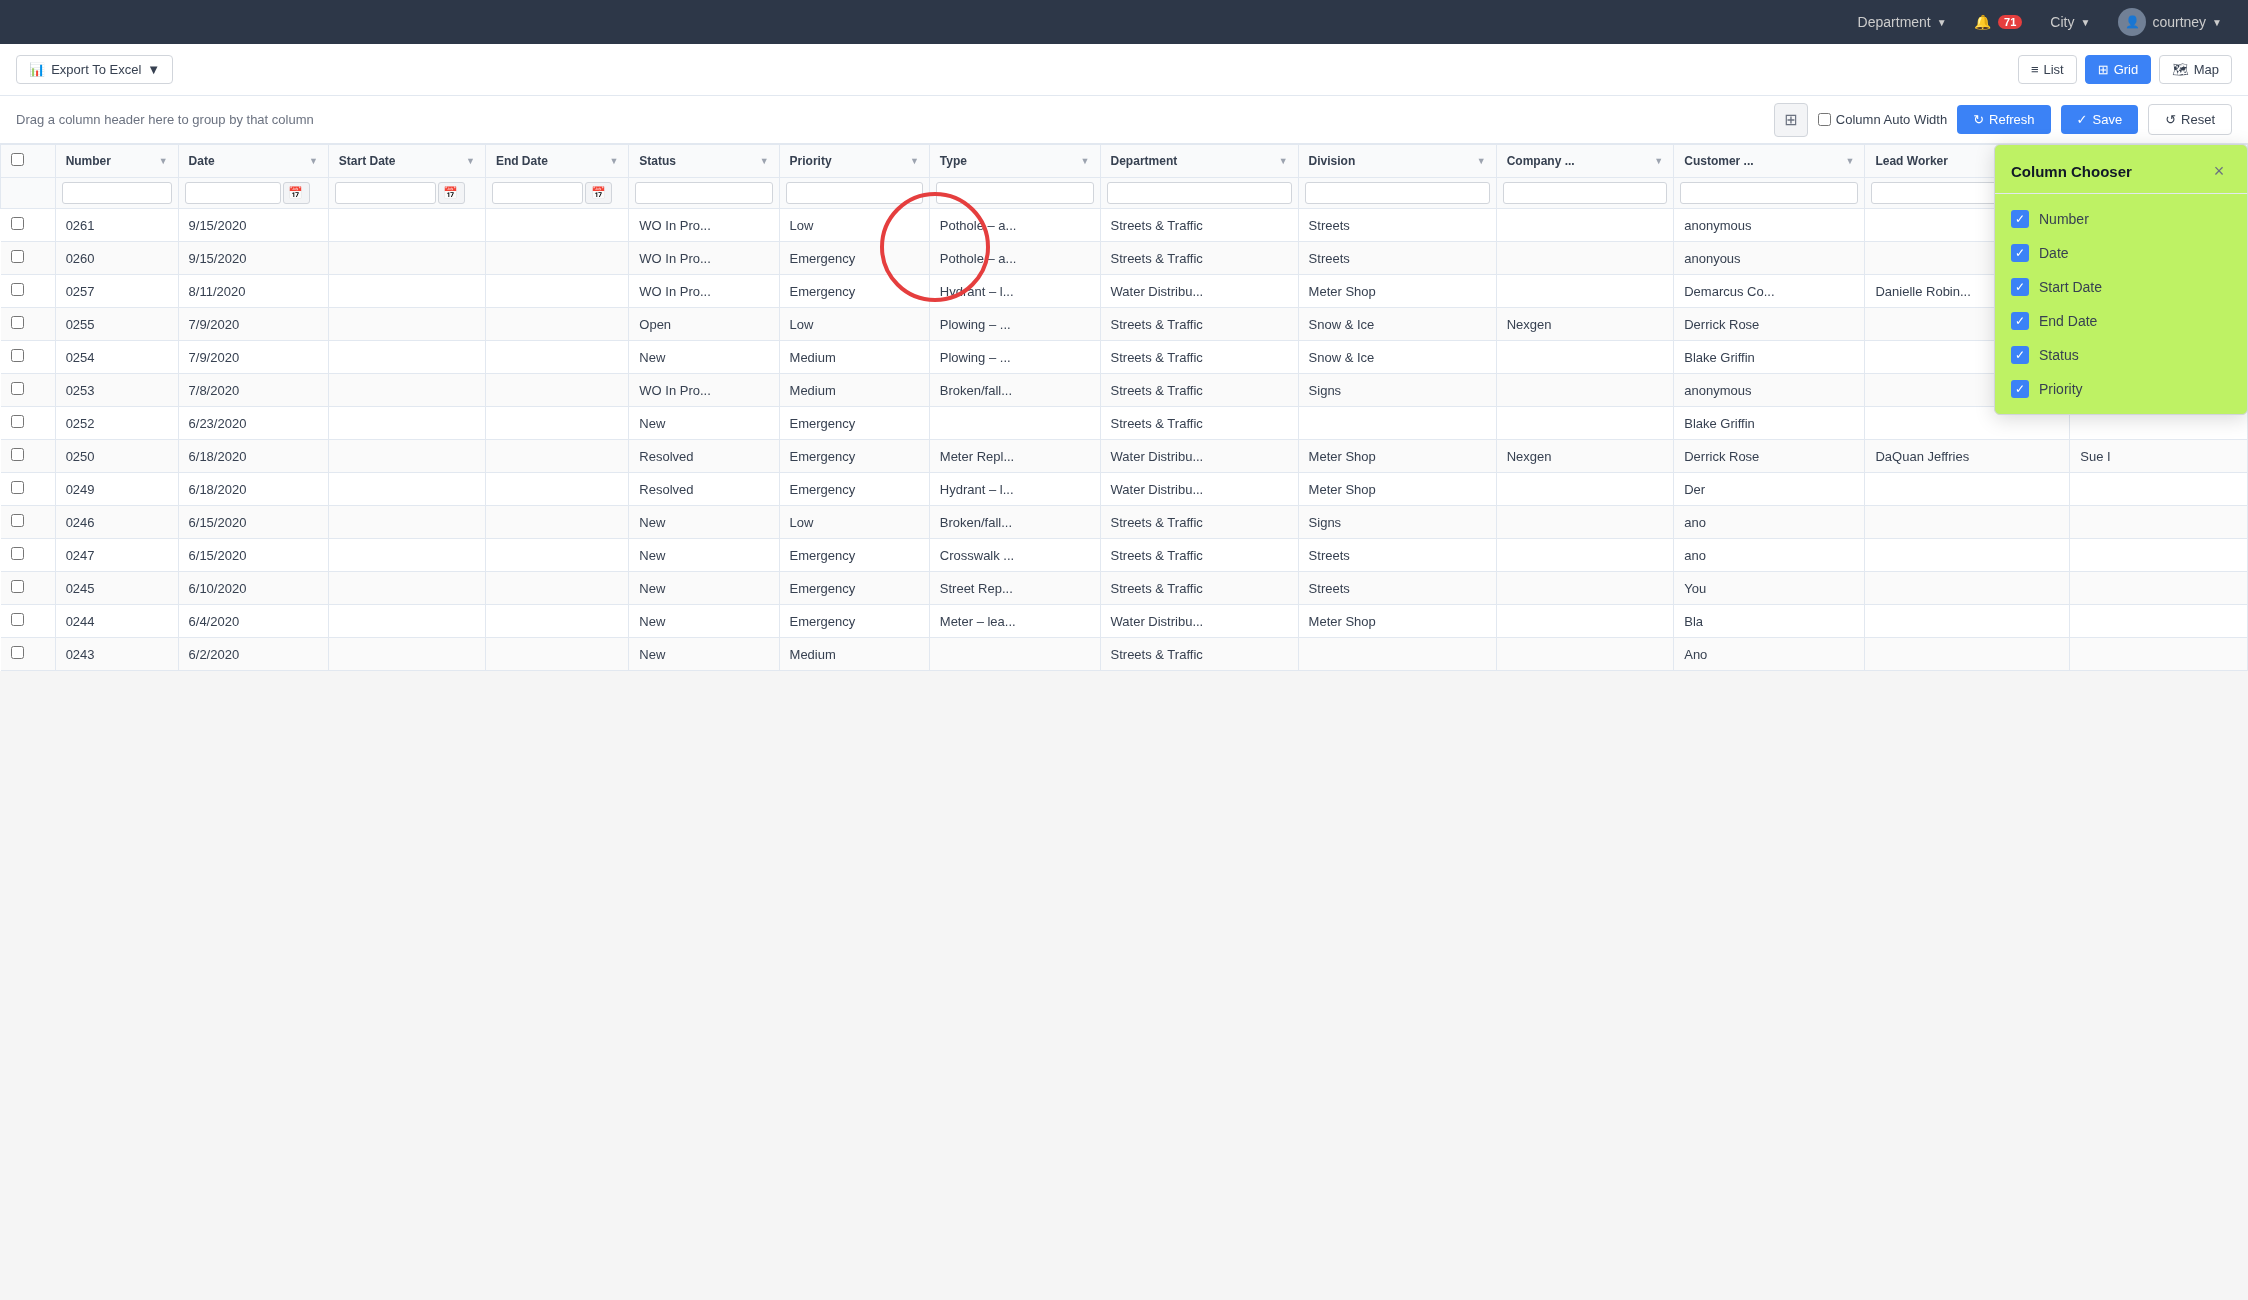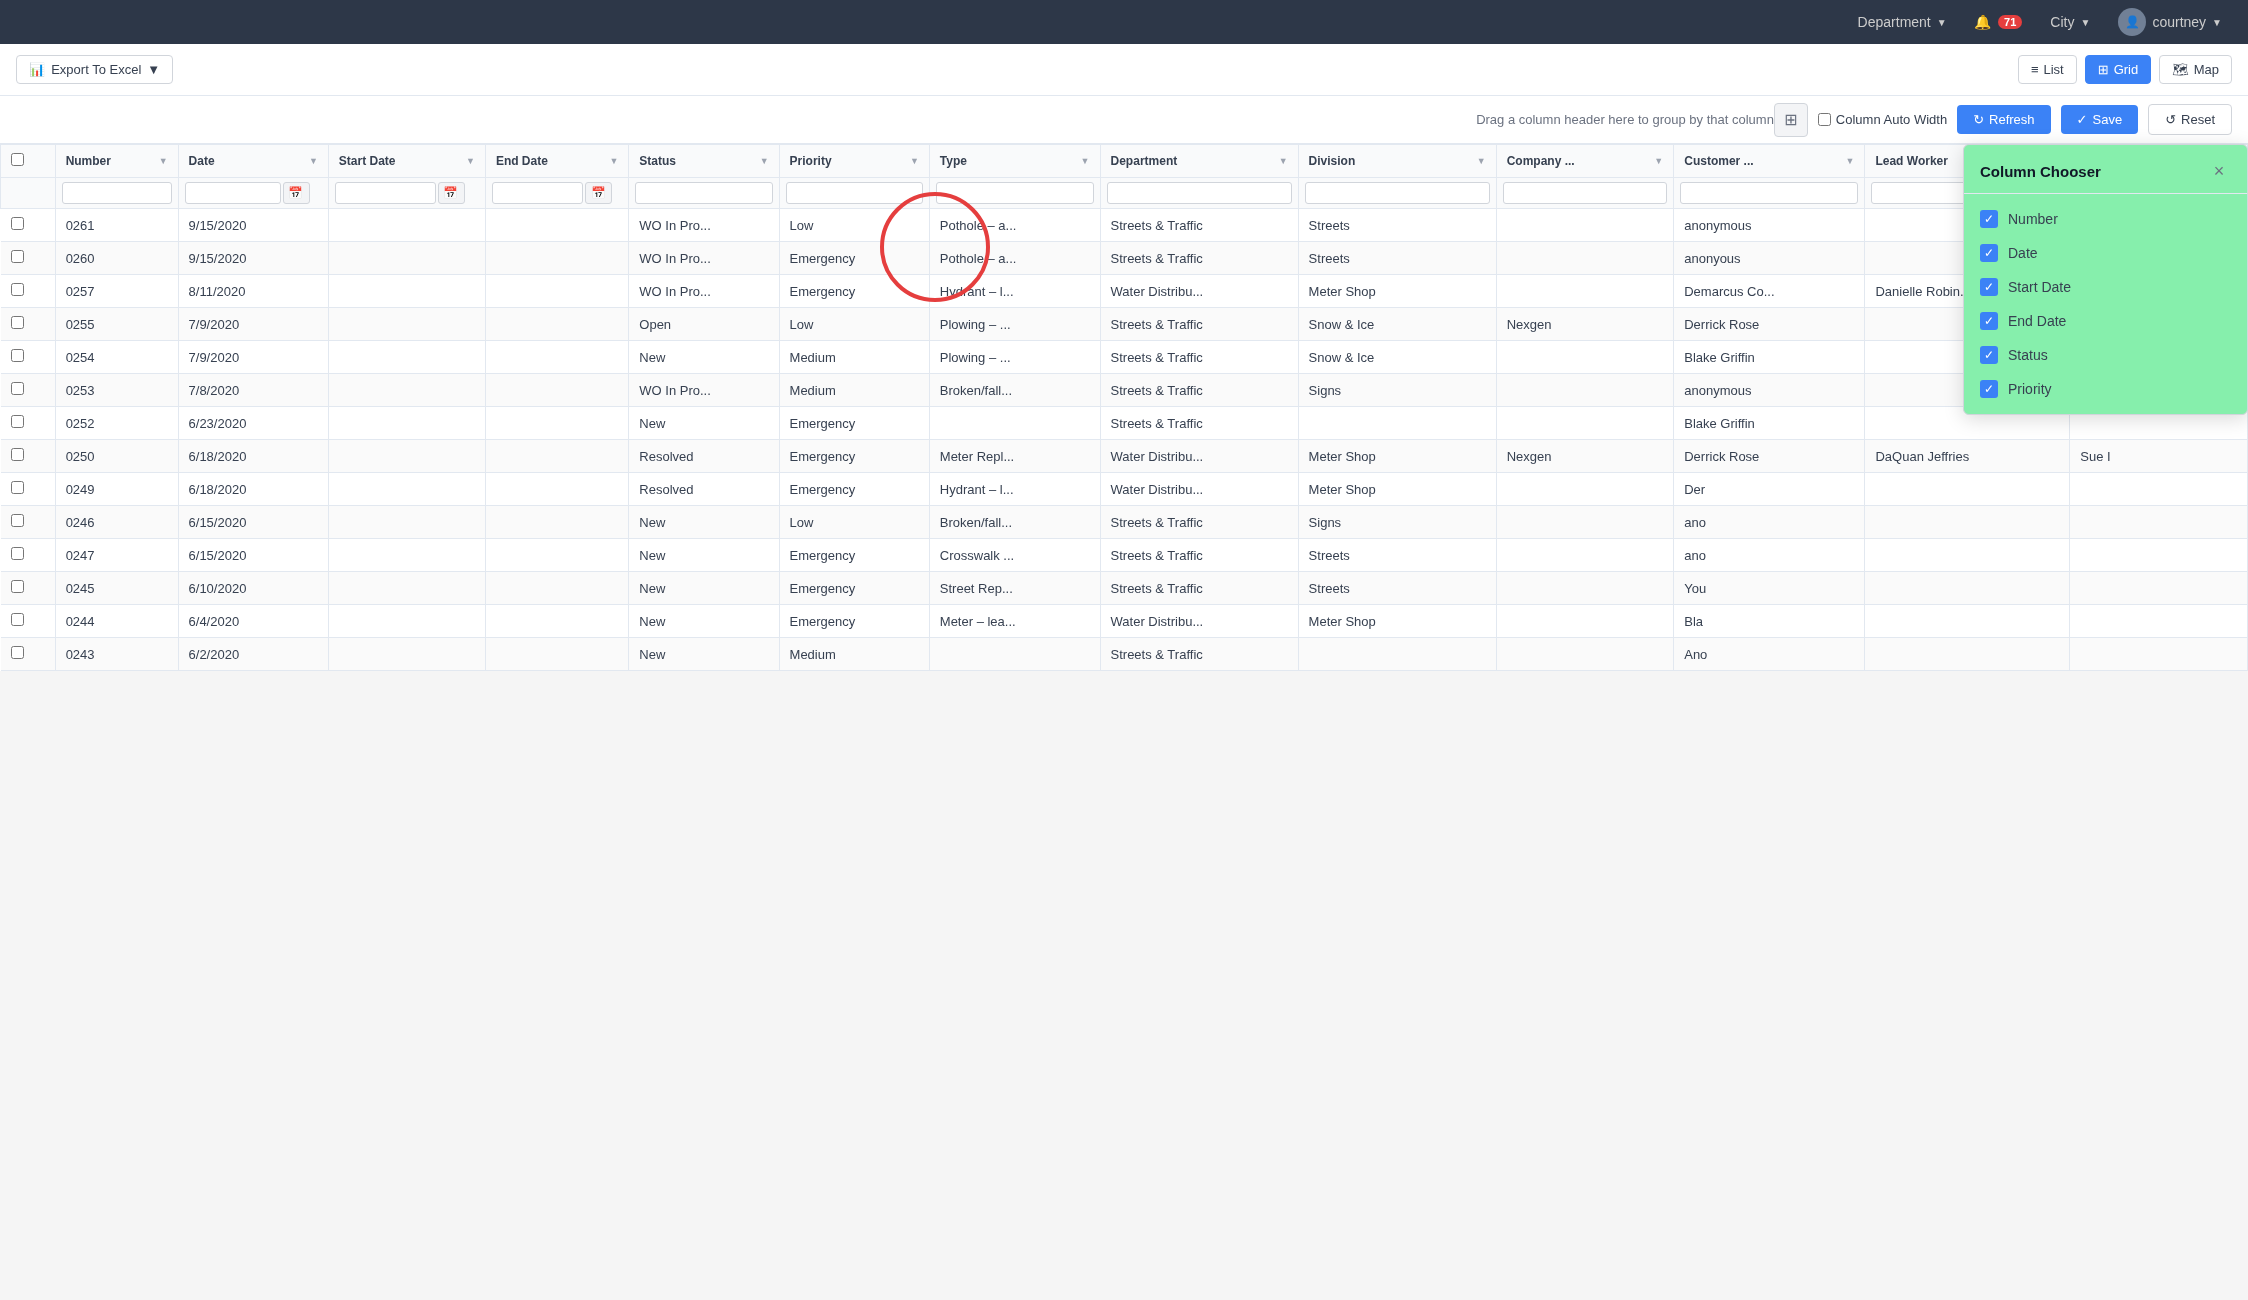--- a/index.html
+++ b/index.html
@@ -79,21 +79,21 @@
       padding: 7px 16px; cursor: pointer; font-size: 13px;
       color: #374151;
     }
 
     
     .group-bar {
       background: #fff;
       border-bottom: 1px solid #e2e8f0;
       display: flex;
       align-items: center;
-      justify-content: flex-end;
+      justify-content: space-between;
       padding: 8px 16px;
       height: 48px;
     }
     .group-bar-text { color: #6b7280; font-size: 13px; }
     .group-bar-right { display: flex; align-items: center; gap: 10px; }
     .column-chooser-btn {
       width: 34px; height: 34px;
       background: #f3f4f6; border: 1px solid #d1d5db; border-radius: 4px;
       display: flex; align-items: center; justify-content: center;
       cursor: pointer; font-size: 16px; color: #6b7280;
@@ -199,22 +199,22 @@
     }
     tbody tr:nth-child(even) { background: #fafafa; }
 
     input[type="checkbox"] { cursor: pointer; }
 
     
     .col-chooser-panel {
       position: absolute;
       right: 0;
       top: 0;
-      width: 285px;
-      background: #86efac;
+      width: 254px;
+      background: #bef264;
       border: 1px solid #d1d5db;
       border-radius: 6px;
       box-shadow: 0 4px 20px rgba(0,0,0,0.15);
       z-index: 200;
       padding: 0;
     }
     .col-chooser-header {
       display: flex; align-items: center; justify-content: space-between;
       padding: 14px 16px 10px;
       border-bottom: 1px solid #e2e8f0;

